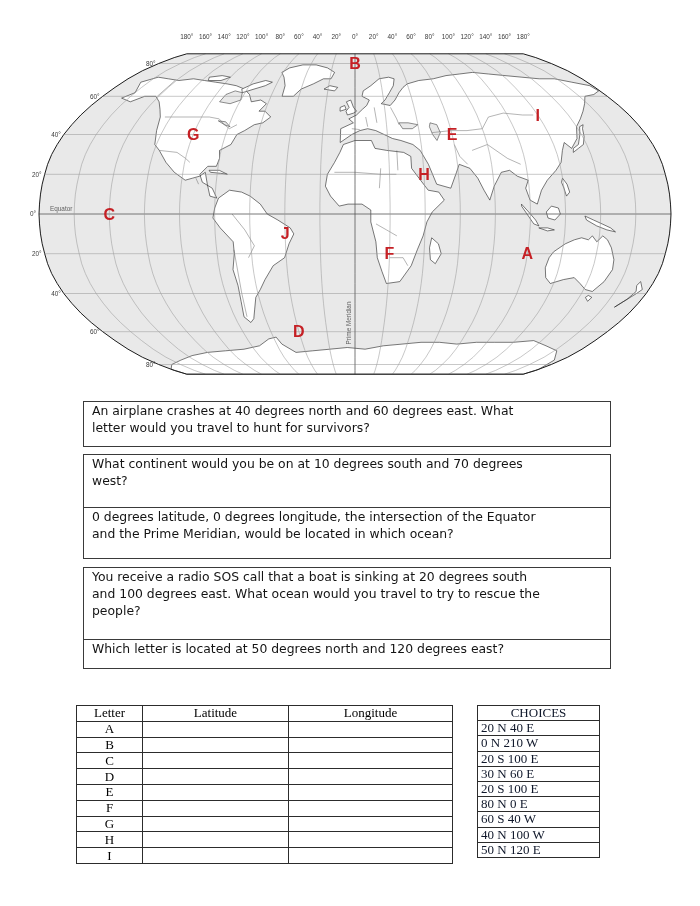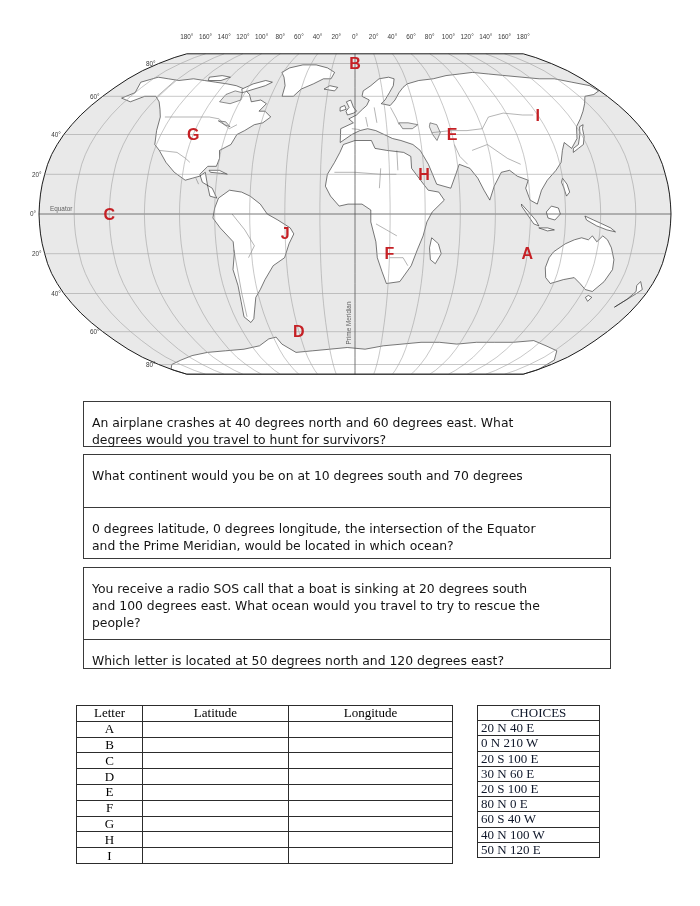--- a/index.html
+++ b/index.html
@@ -1,20 +1,20 @@
 <!DOCTYPE html>
 <html><head>
 <meta charset="utf-8">
 <style>
   html,body{margin:0;padding:0;background:#ffffff;}
   body{width:700px;height:906px;position:relative;font-family:"DejaVu Sans",sans-serif;}
   #page{position:absolute;left:0;top:0;width:700px;height:906px;background:#fff;overflow:hidden;}
   #map{position:absolute;left:0;top:0;}
   .q{position:absolute;left:83px;width:528px;border:1.5px solid #3a3a3a;background:#fff;
-     box-sizing:border-box;padding:12px 8px;font-size:12.4px;line-height:17px;color:#141414;}
+     box-sizing:border-box;padding:0 8px;font-size:12.4px;line-height:17px;color:#141414;}
   #q1{top:401px;height:46px}
   #q2{top:454px;height:59px}
   #q3{top:507px;height:52px}
   #q4{top:567px;height:76px}
   #q5{top:639px;height:30px}
   table{border-collapse:collapse;table-layout:fixed;background:#fff;}
   .anstable{position:absolute;left:76px;top:705px;width:376px;
             font-family:"Liberation Serif",serif;font-size:13px;color:#000;border:1.5px solid #2c2c2c;}
   .anstable th,.anstable td{border:1px solid #2c2c2c;height:14.8px;line-height:14px;padding:0;font-weight:normal;overflow:hidden;}
   .anstable th{}
@@ -152,24 +152,25 @@
         <text x="389.5" y="259.2" text-anchor="middle" fill="#c52025">F</text>
         <text x="193.2" y="140.0" text-anchor="middle" fill="#c52025">G</text>
         <text x="424.0" y="179.8" text-anchor="middle" fill="#c52025">H</text>
         <text x="537.8" y="120.5" text-anchor="middle" fill="#c52025">I</text>
         <text x="285.1" y="239.4" text-anchor="middle" fill="#c52025">J</text>
       </g>
     </svg>
 
   <div class="q" id="q1">
     <div>An airplane crashes at 40 degrees north and 60 degrees east. What</div>
-    <div>degrees would you travel to hunt for survivors?</div>
+    <div>letter would you travel to hunt for survivors?</div>
   </div>
   <div class="q" id="q2">
     <div>What continent would you be on at 10 degrees south and 70 degrees</div>
+    <div>west?</div>
   </div>
   <div class="q" id="q3">
     <div>0 degrees latitude, 0 degrees longitude, the intersection of the Equator</div>
     <div>and the Prime Meridian, would be located in which ocean?</div>
   </div>
   <div class="q" id="q4">
     <div>You receive a radio SOS call that a boat is sinking at 20 degrees south</div>
     <div>and 100 degrees east. What ocean would you travel to try to rescue the</div>
     <div>people?</div>
   </div>

